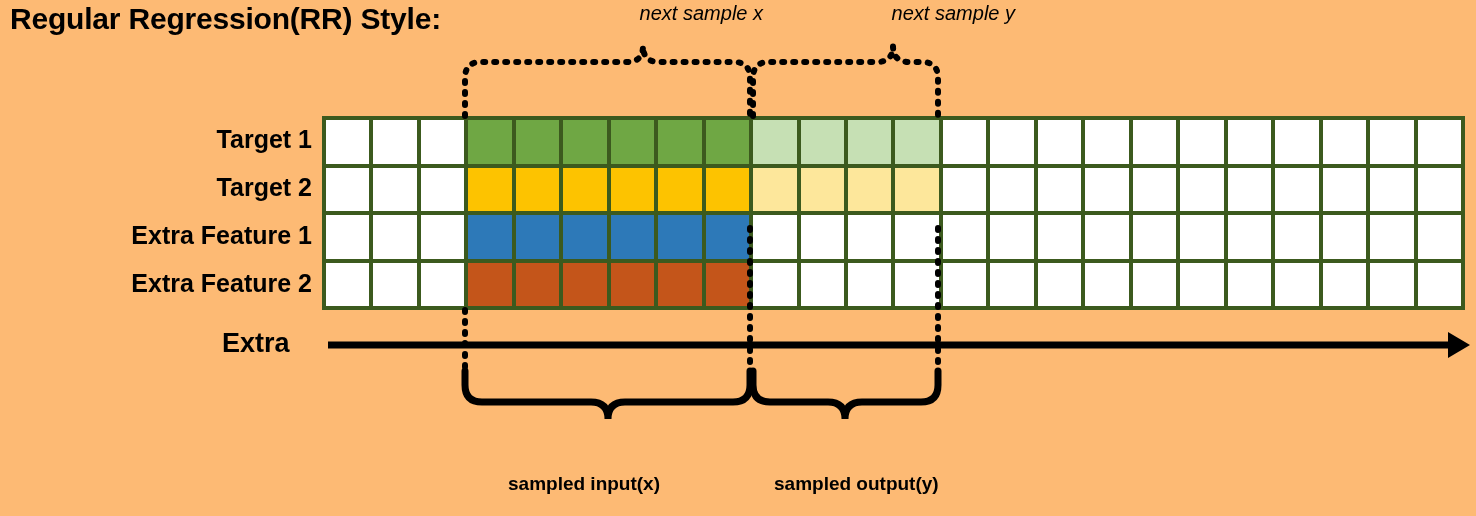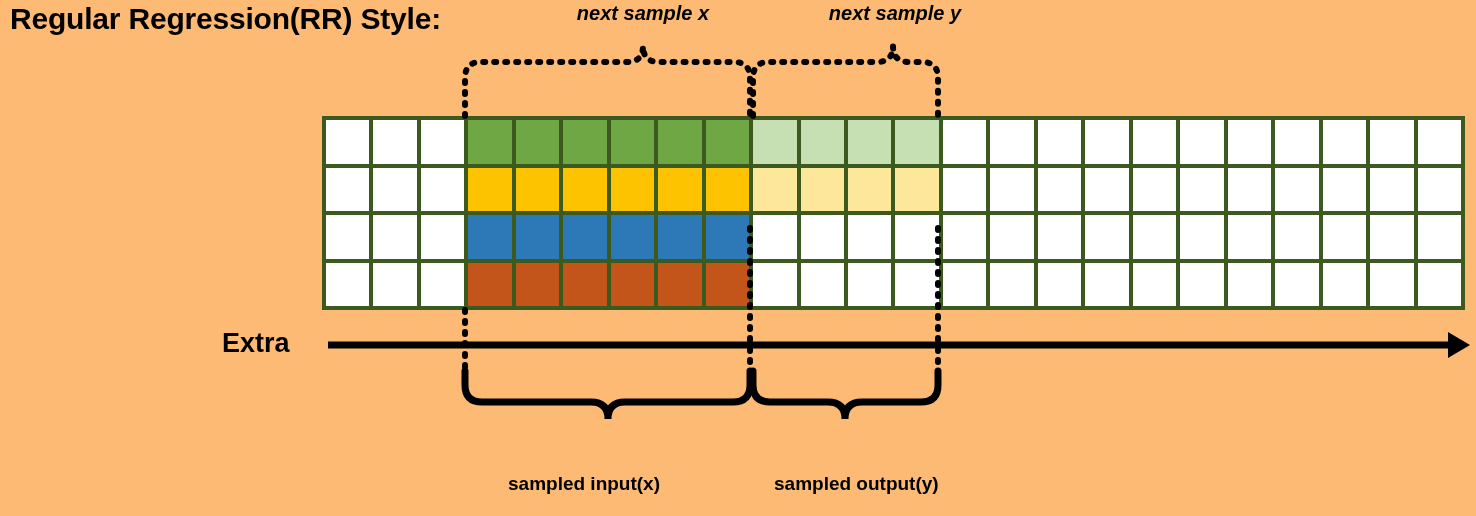--- a/index.html
+++ b/index.html
@@ -22,24 +22,24 @@
     font-size: 30px;
     font-weight: bold;
     color: #000000;
     letter-spacing: -0.2px;
     white-space: nowrap;
   }
   .brace-label {
     position: absolute;
     font-size: 20px;
     font-style: italic;
-    font-weight: 700;
-    color: #000000;
-    white-space: nowrap;
-    text-align: center;
+    font-weight: 400;
+    color: #000000;
+    white-space: nowrap;
+    text-align: right;
   }
   .row-label {
     position: absolute;
     right: 0;
     font-size: 25px;
     font-weight: bold;
     color: #000000;
     white-space: nowrap;
     text-align: right;
     line-height: 1;
@@ -97,20 +97,26 @@
 </head>
 <body>
 
 <div id="root">
 
   <div class="title">Regular Regression(RR) Style:</div>
 
   <div class="brace-label" style="left:523px; top:2px; width:240px;">next sample x</div>
   <div class="brace-label" style="left:775px; top:2px; width:240px;">next sample y</div>
 
+  <div id="row-labels">
+    <div class="row-label" style="top:11px;">Target 1</div>
+    <div class="row-label" style="top:59px;">Target 2</div>
+    <div class="row-label" style="top:107px;">Extra Feature 1</div>
+    <div class="row-label" style="top:155px;">Extra Feature 2</div>
+  </div>
 
   <div id="grid">
       <div class="cell" style="background: rgb(255, 255, 255);"></div>
       <div class="cell" style="background: rgb(255, 255, 255);"></div>
       <div class="cell" style="background: rgb(255, 255, 255);"></div>
       <div class="cell" style="background: rgb(111, 167, 68);"></div>
       <div class="cell" style="background: rgb(111, 167, 68);"></div>
       <div class="cell" style="background: rgb(111, 167, 68);"></div>
       <div class="cell" style="background: rgb(111, 167, 68);"></div>
       <div class="cell" style="background: rgb(111, 167, 68);"></div>

